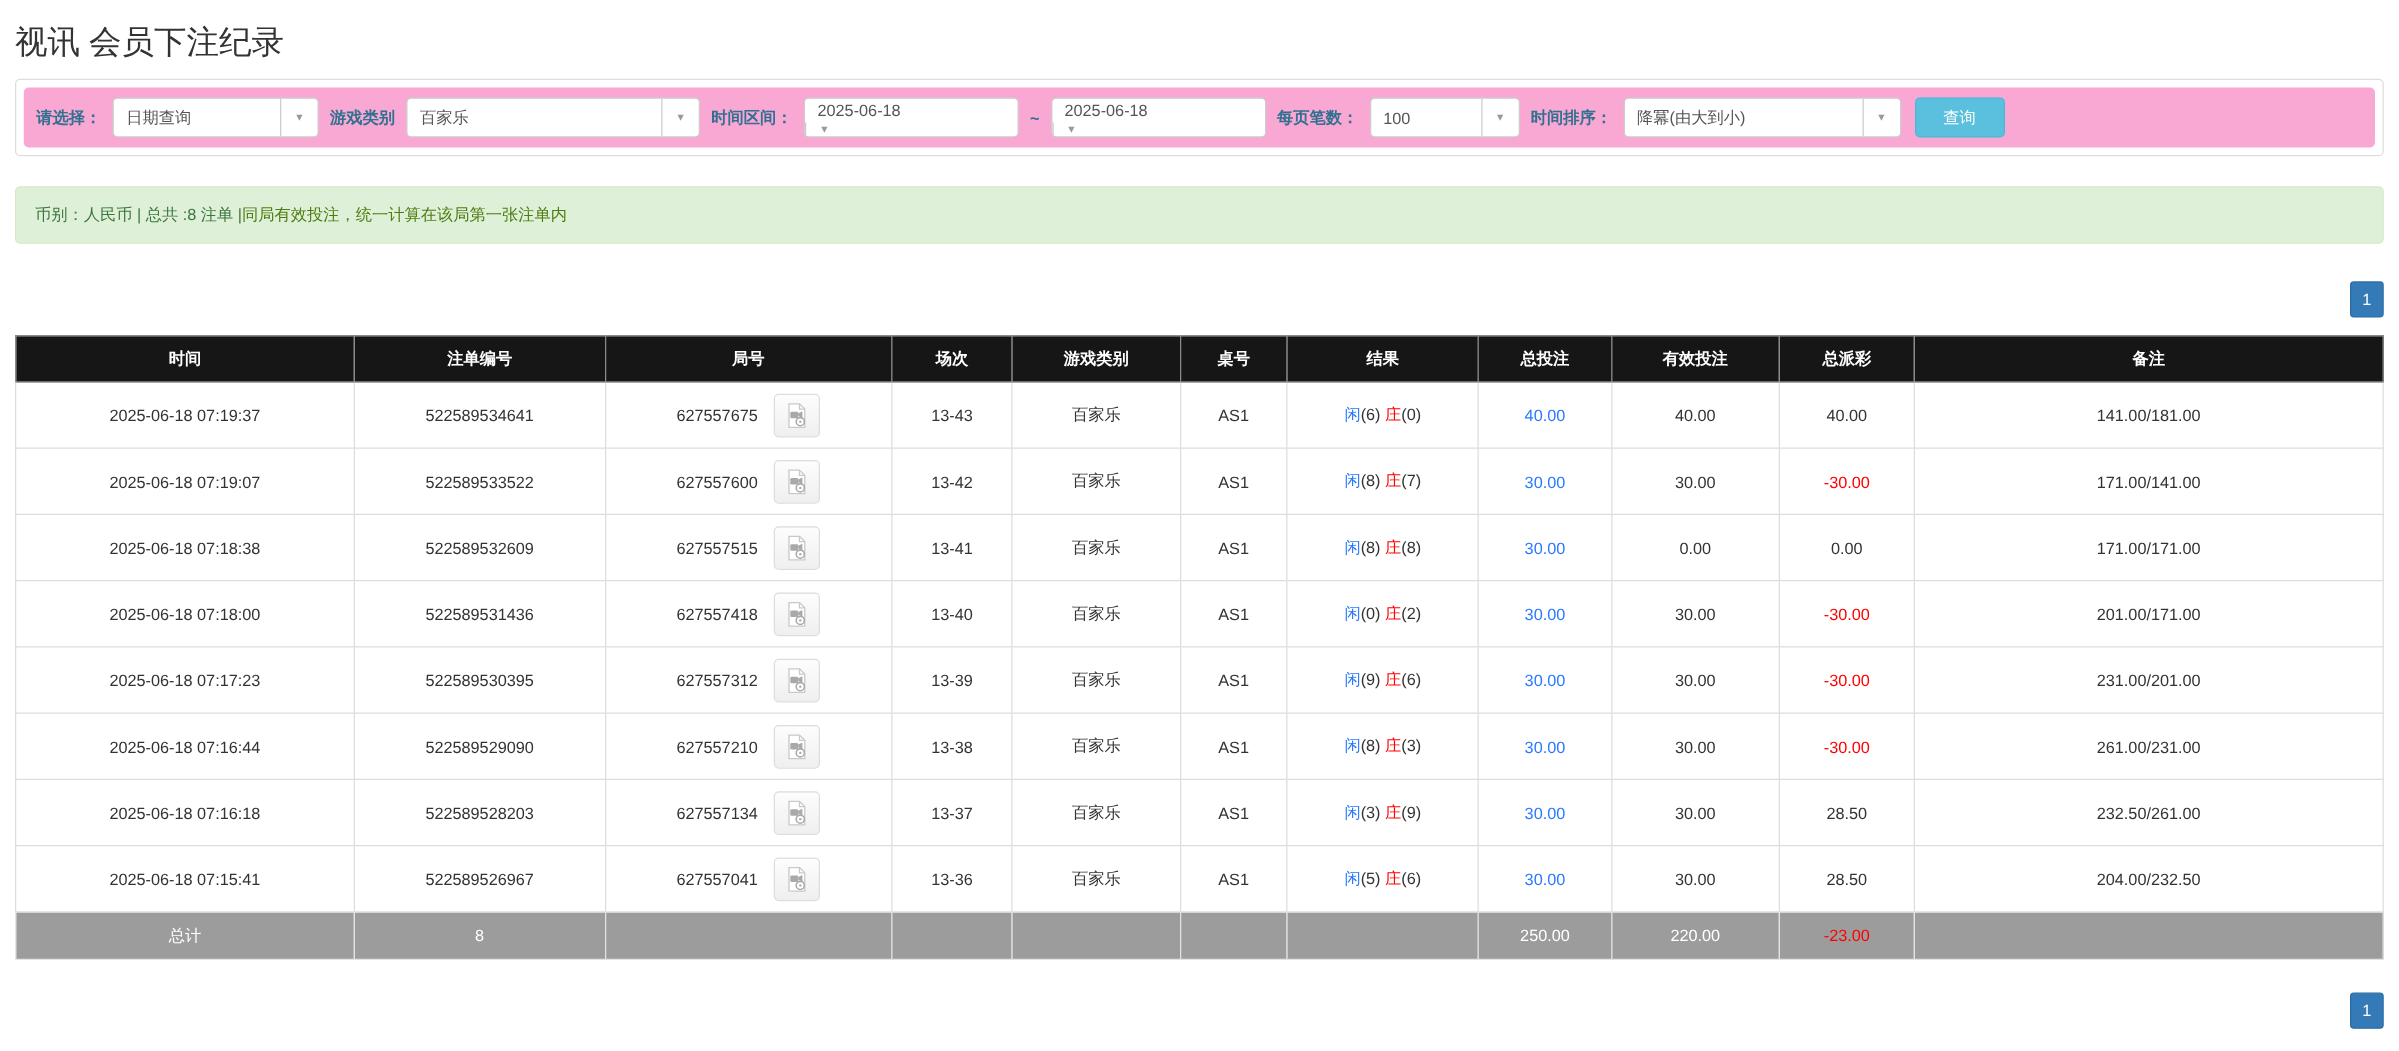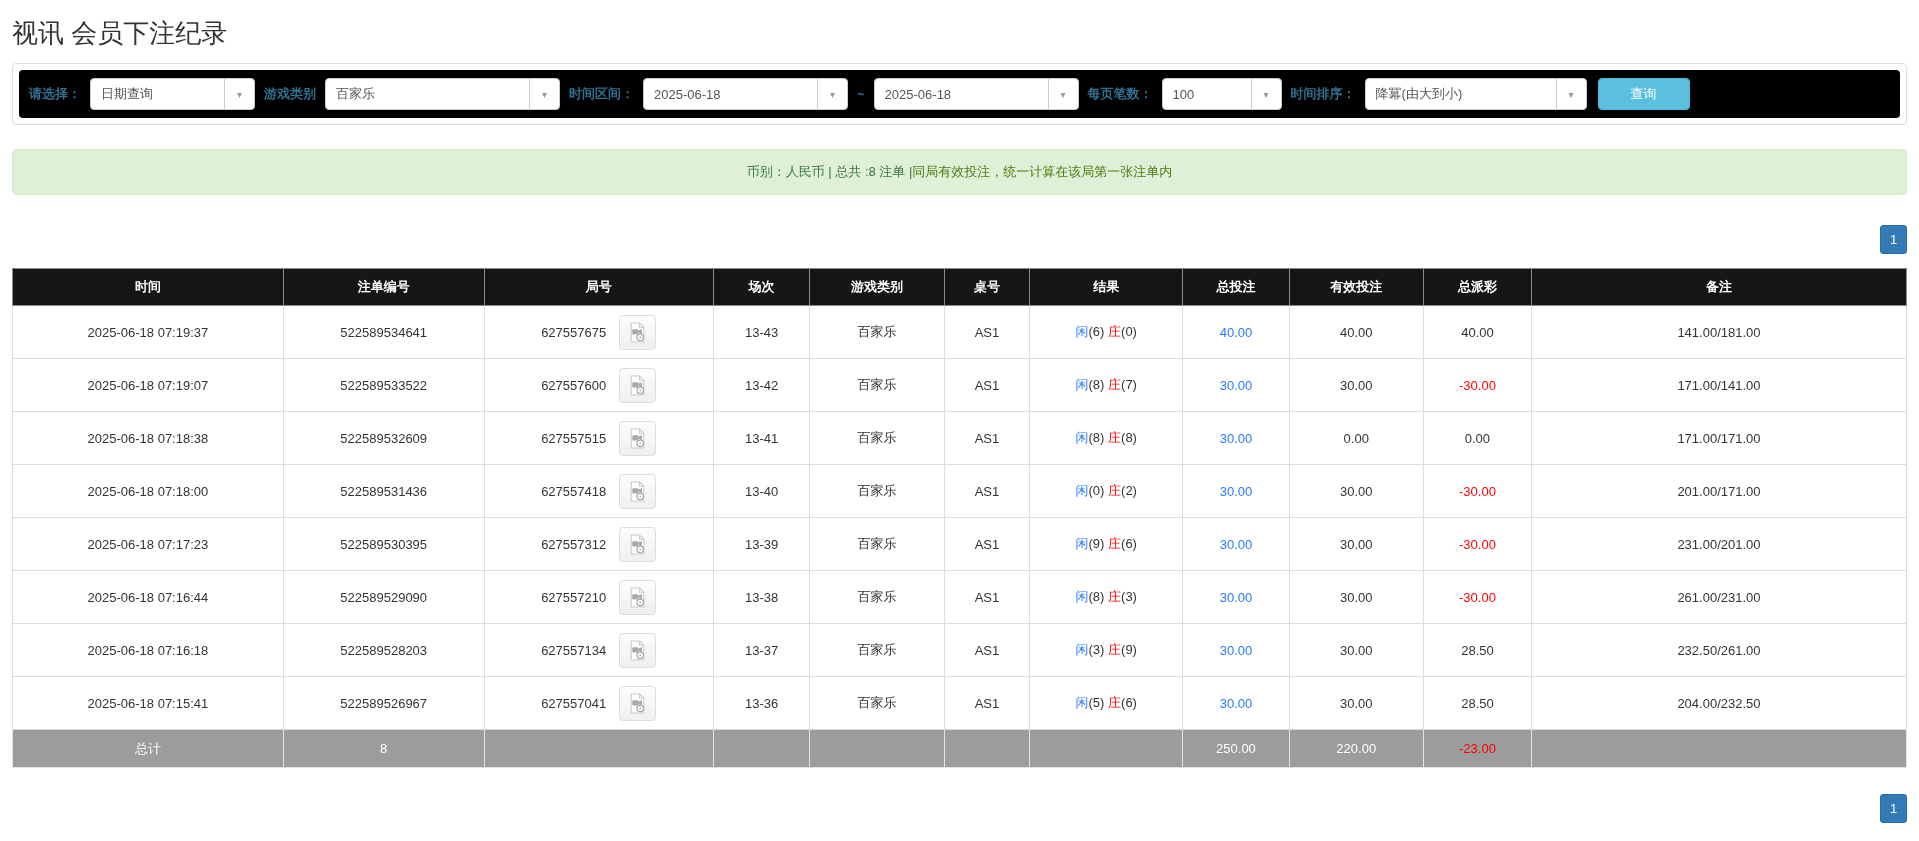--- a/index.html
+++ b/index.html
@@ -6,30 +6,30 @@
   body {
     width: 1919px; height: 841px; margin: 0; overflow: hidden;
     background: #fff; color: #333;
     font-family: "Liberation Sans", "DejaVu Sans", sans-serif;
   }
   .container { padding: 0 12px; }
   .page-title { font-size: 26px; font-weight: 500; color: #333; margin: 16px 0 12px; }
 
   
   .filter-panel { border: 1px solid #ddd; border-radius: 4px; padding: 6px; margin-bottom: 24px; background: #fff; }
-  .filter-bar { background: #000000; border-radius: 4px; padding: 8px 10px; display: flex; align-items: center; gap: 9px; font-size: 13px; }
+  .filter-bar { background: #f9a8d4; border-radius: 4px; padding: 8px 10px; display: flex; align-items: center; gap: 9px; font-size: 13px; }
   .f-label { color: #31708f; font-weight: bold; white-space: nowrap; }
   .select { background: #fff; border: 1px solid #ccc; border-radius: 4px; height: 32px; display: inline-flex; align-items: stretch; color: #555; cursor: pointer; }
   .sel-text { padding: 0 10px; flex: 1; display: flex; align-items: center; white-space: nowrap; overflow: hidden; font-size: 13px; }
   .sel-arrow { width: 30px; border-left: 1px solid #ccc; display: flex; align-items: center; justify-content: center; color: #999; font-size: 10px; }
-  .w165 { width: 165px; } .w235 { width: 235px; } .w175 { width: 205px; } .w120 { width: 120px; } .w195 { width: 222px; }
-  .btn-search { background: #5bc0de; border: 1px solid #46b8da; color: #fff; border-radius: 4px; height: 32px; padding: 0 32px; font-size: 13px; cursor: pointer; margin-left: 2px; }
+  .w165 { width: 165px; } .w235 { width: 235px; } .w175 { width: 172px; flex-direction: column; } .w120 { width: 120px; } .w195 { width: 222px; }
+  .btn-search { background: #5bc0de; border: 1px solid #46b8da; color: #fff; border-radius: 4px; height: 32px; padding: 0 22px; font-size: 13px; cursor: pointer; margin-left: 2px; }
 
   
-  .summary-bar { background: #dff0d8; border: 1px solid #d6e9c6; border-radius: 4px; padding: 13px 15px; display: flex; justify-content: center; align-items: center; font-size: 13px; color: #3c763d; }
+  .summary-bar { background: #dff0d8; border: 1px solid #d6e9c6; border-radius: 4px; padding: 13px 15px; display: flex; justify-content: flex-start; align-items: center; font-size: 13px; color: #3c763d; }
   .notice { color: #4d7c0f; }
 
   
   .pager { display: flex; justify-content: flex-end; margin: 30px 0 14px; }
   .pager-bottom { display: flex; justify-content: flex-end; margin-top: 26px; }
   .page-btn { min-width: 27px; height: 29px; background: #337ab7; border: 1px solid #2e6da4; color: #fff; border-radius: 3px; font-size: 13px; cursor: pointer; }
 
   
   table { width: 100%; border-collapse: collapse; table-layout: fixed; font-size: 13px; }
   thead th { background: #161616; color: #fff; font-weight: bold; padding: 9px 4px; border: 1px solid #8a8a8a; text-align: center; }

